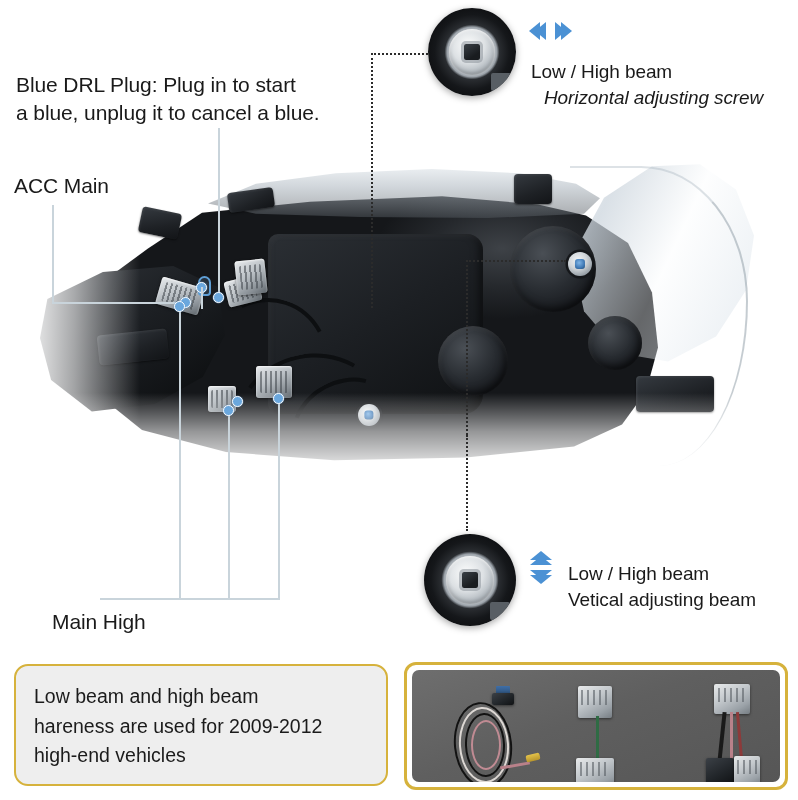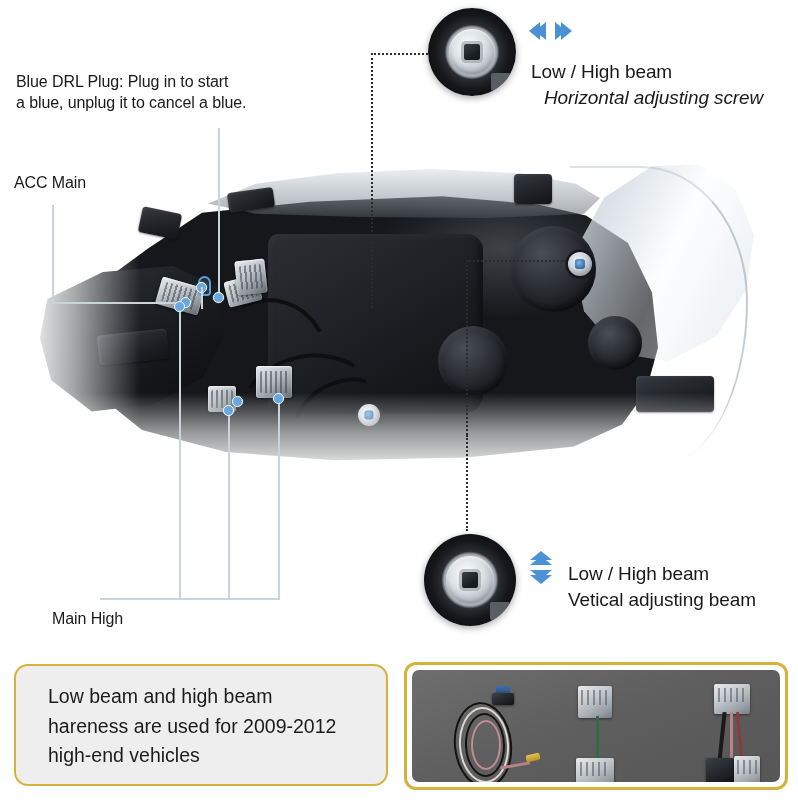--- a/index.html
+++ b/index.html
@@ -14,21 +14,21 @@
   #stage {
     position: relative;
     width: 798px; height: 800px;
     background: #ffffff;
   }
 
   
   .callout {
     position: absolute;
     color: #1a1a1a;
-    font-size: 16px;
+    font-size: 21px;
     line-height: 1.33;
     letter-spacing: -0.1px;
     white-space: pre-line;
     font-weight: 400;
   }
   .callout.small { font-size: 19px; }
 
   
   .leader {
     position: absolute;
@@ -227,21 +227,21 @@
   .chev-pair.v { flex-direction: column; align-items: center; }
   .chev-pair.v .chev + .chev { margin-top: -4px; }
 
   
   #note-box {
     position: absolute;
     left: 14px; top: 664px; width: 374px; height: 122px;
     background: #eeeeee;
     border: 2.5px solid #d6b23c;
     border-radius: 14px;
-    padding: 16px 22px 0 32px;
+    padding: 16px 22px 0 18px;
   }
   #note-box .note-text {
     color: #1b1b1b;
     font-size: 19.5px;
     line-height: 1.52;
     white-space: pre-line;
   }
 
   
   #harness-panel {

